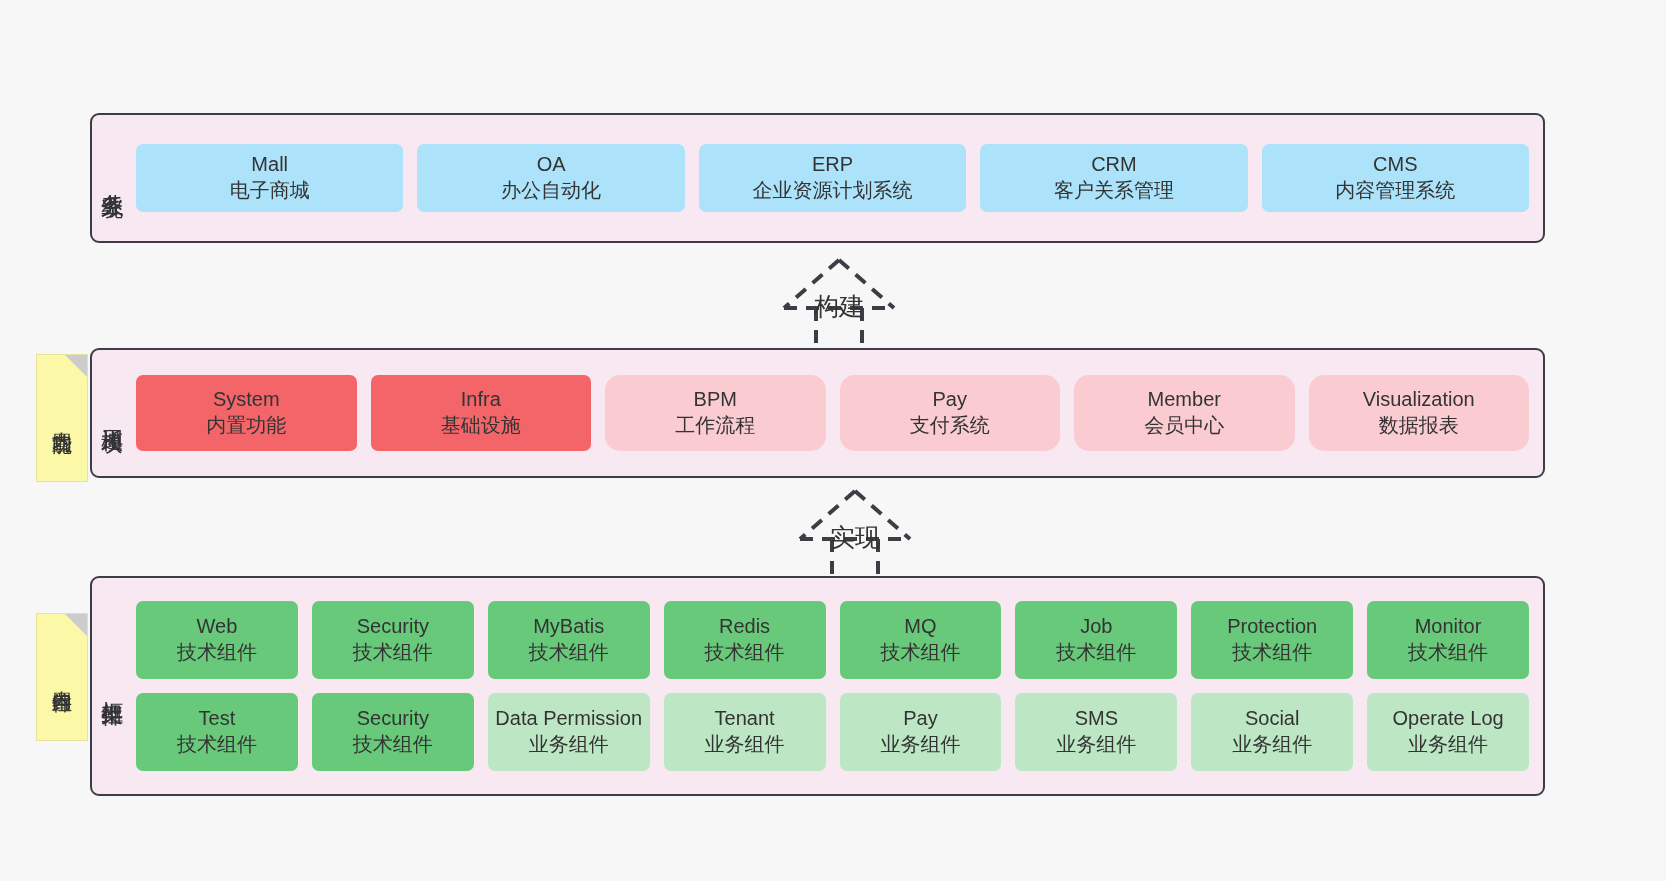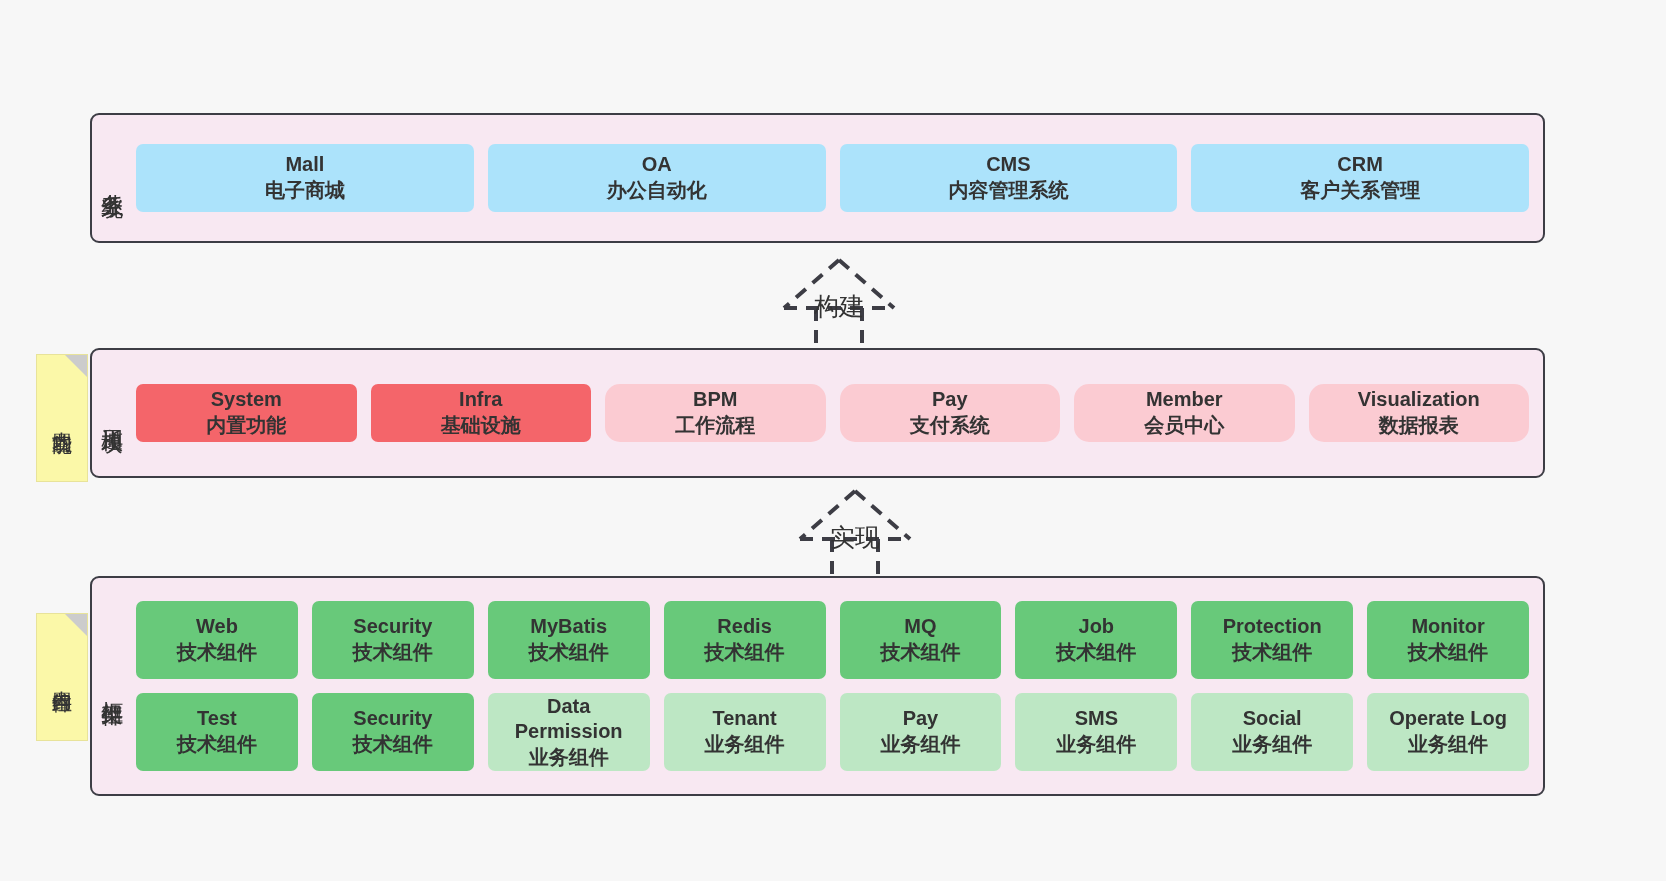--- a/index.html
+++ b/index.html
@@ -62,38 +62,37 @@
     display: flex;
     flex-direction: column;
     align-items: center;
     justify-content: center;
     text-align: center;
     font-size: 20px;
     line-height: 1.28;
     color: #333333;
     padding: 4px 6px;
     user-select: none;
-    font-weight: bold;
   }
   .card .l1 { display: block; }
   .card .l2 { display: block; }
 
   
   .c-blue      { background: #ace3fb; }
   .c-red       { background: #f4656a; }
   .c-pink      { background: #fbcbd2; border-radius: 15px; }
   .c-green     { background: #68c97a; }
   .c-lightgreen{ background: #bde7c4; }
 
   
   #layer-business  { left: 90px;  top: 113px; width: 1455px; height: 130px; }
   #layer-business  .card { height: 68px; }
 
   #layer-modules   { left: 90px;  top: 348px; width: 1455px; height: 130px; }
-  #layer-modules   .card { height: 58px; }
+  #layer-modules   .card { height: 76px; }
 
   #layer-framework { left: 90px;  top: 576px; width: 1455px; height: 220px; }
   #layer-framework .card { height: 78px; }
 
   
   .note {
     position: absolute;
     box-sizing: border-box;
     width: 52px;
     background: #fbf8a8;
@@ -156,26 +155,30 @@
     <div class="row">
       <div class="card c-blue">
         <span class="l1">Mall</span>
         <span class="l2">电子商城</span>
       </div>
       <div class="card c-blue">
         <span class="l1">OA</span>
         <span class="l2">办公自动化</span>
       </div>
       <div class="card c-blue">
+        <span class="l1">ERP</span>
+        <span class="l2">企业资源计划系统</span>
+      </div>
+      <div class="card c-blue">
+        <span class="l1">CRM</span>
+        <span class="l2">客户关系管理</span>
+      </div>
+      <div class="card c-blue">
         <span class="l1">CMS</span>
         <span class="l2">内容管理系统</span>
-      </div>
-      <div class="card c-blue">
-        <span class="l1">CRM</span>
-        <span class="l2">客户关系管理</span>
       </div>
     </div>
   </div>
 </div>
 
 <div class="connector" id="connector-build">
   <svg viewBox="0 0 170 100" preserveAspectRatio="none" aria-hidden="true">
     <path d="M 85 4 L 140 52" fill="none" stroke="#3d3d45" stroke-width="4" stroke-dasharray="13,9"></path>
     <path d="M 85 4 L 30 52" fill="none" stroke="#3d3d45" stroke-width="4" stroke-dasharray="13,9"></path>
     <path d="M 30 52 L 140 52" fill="none" stroke="#3d3d45" stroke-width="4" stroke-dasharray="13,9"></path>

